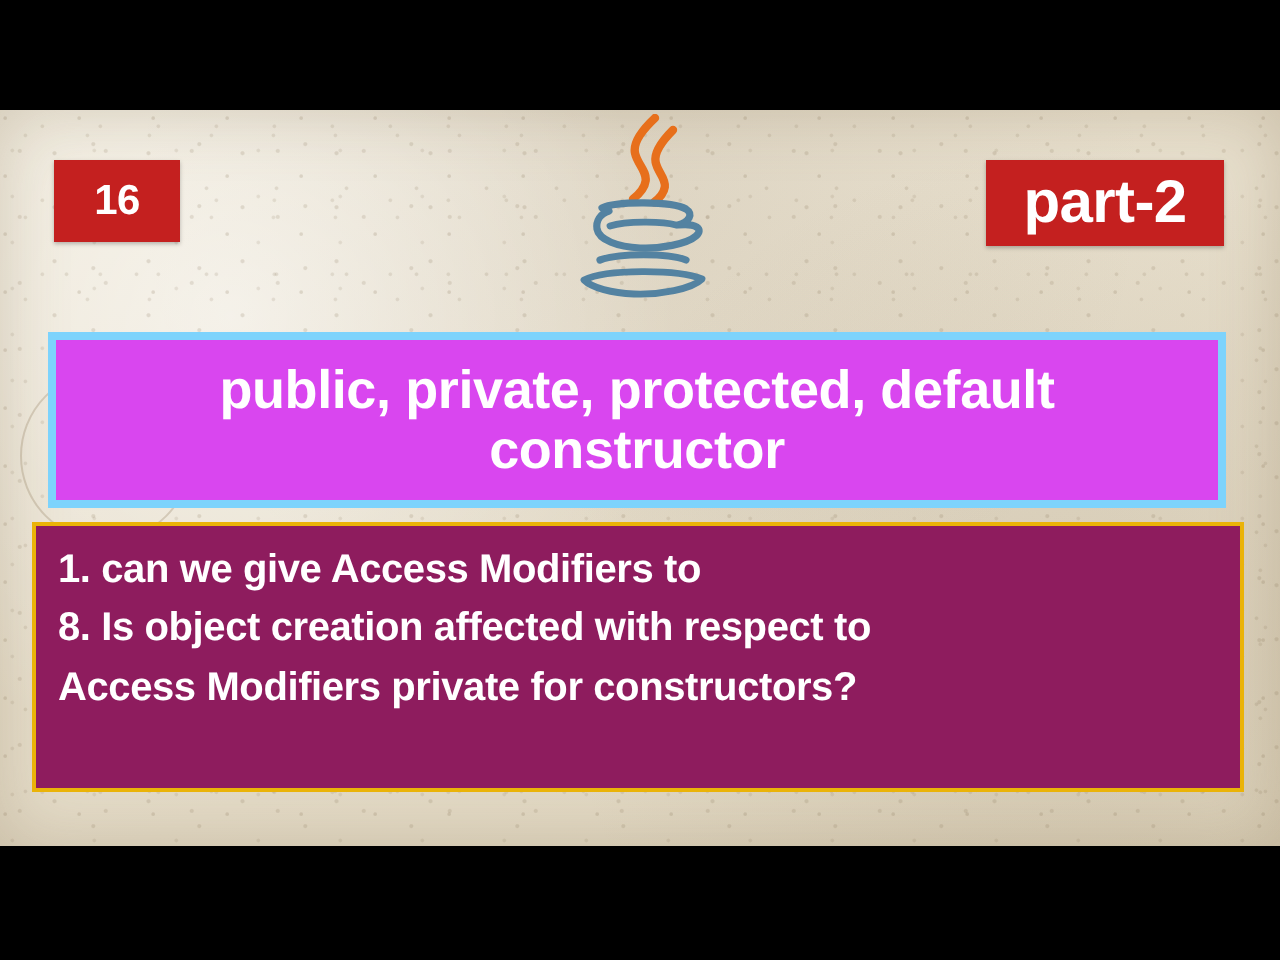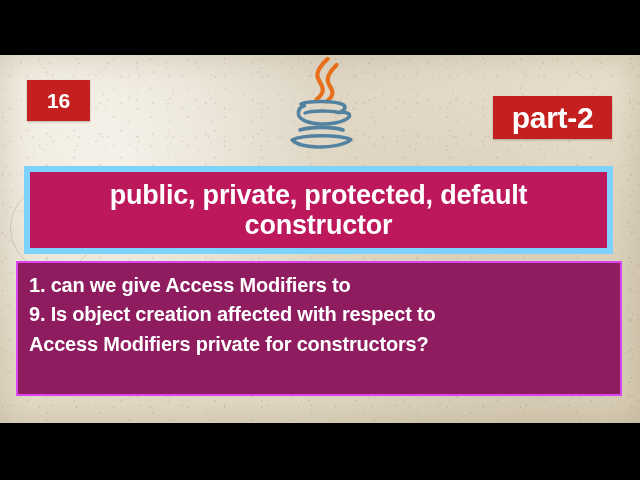--- a/index.html
+++ b/index.html
@@ -101,42 +101,41 @@
     width: 63px;
     height: 41px;
     font-size: 21px;
   }
   #badge-part {
     left: 493px;
     top: 80px;
     width: 119px;
     height: 43px;
     font-size: 30px;
-    margin-top: 16px;
   }
 
   
   #java-logo {
     position: absolute;
     left: 286px;
     top: 57px;
     width: 72px;
     height: 93px;
     z-index: 3;
   }
 
   
   #title-bar {
     position: absolute;
     left: 24px;
     top: 166px;
     width: 589px;
     height: 88px;
-    background: #be185d;
-    border: 6px solid #7dd3fc;
+    background: #d946ef;
+    border: 4px solid #7dd3fc;
     box-sizing: border-box;
     display: flex;
     align-items: center;
     justify-content: center;
     z-index: 3;
   }
   #title-text {
     color: #ffffff;
     font-size: 27px;
     font-weight: bold;
@@ -147,21 +146,21 @@
   }
 
   
   #question-box {
     position: absolute;
     left: 16px;
     top: 261px;
     width: 606px;
     height: 135px;
     background: #8e1c5e;
-    border: 2px solid #d946ef;
+    border: 2px solid #eab308;
     box-sizing: border-box;
     padding: 8px 10px 8px 11px;
     z-index: 3;
   }
   .question-line {
     color: #ffffff;
     font-size: 20px;
     font-weight: bold;
     line-height: 1.47;
     letter-spacing: -0.2px;
@@ -198,19 +197,19 @@
       <path d="M6 83 C17 77.5, 53 77.5, 65 82.5 C60 87.5, 44 90.5, 31 90 C20 89.5, 10 87, 6 83 Z" fill="none" stroke="#5382a1" stroke-width="3.4" stroke-linecap="round" stroke-linejoin="round"></path>
     </svg>
   </div>
 
   <div id="title-bar">
     <div id="title-text">public, private, protected, default constructor</div>
   </div>
 
   <div id="question-box">
     <div class="question-line">1. can we give Access Modifiers to</div>
-    <div class="question-line">9. Is object creation affected with respect to</div>
+    <div class="question-line">8. Is object creation affected with respect to</div>
     <div class="question-line">Access Modifiers private for constructors?</div>
   </div>
 
   <div id="letterbox-bottom" class="letterbox"></div>
 
 </div>
 
 </body></html>

